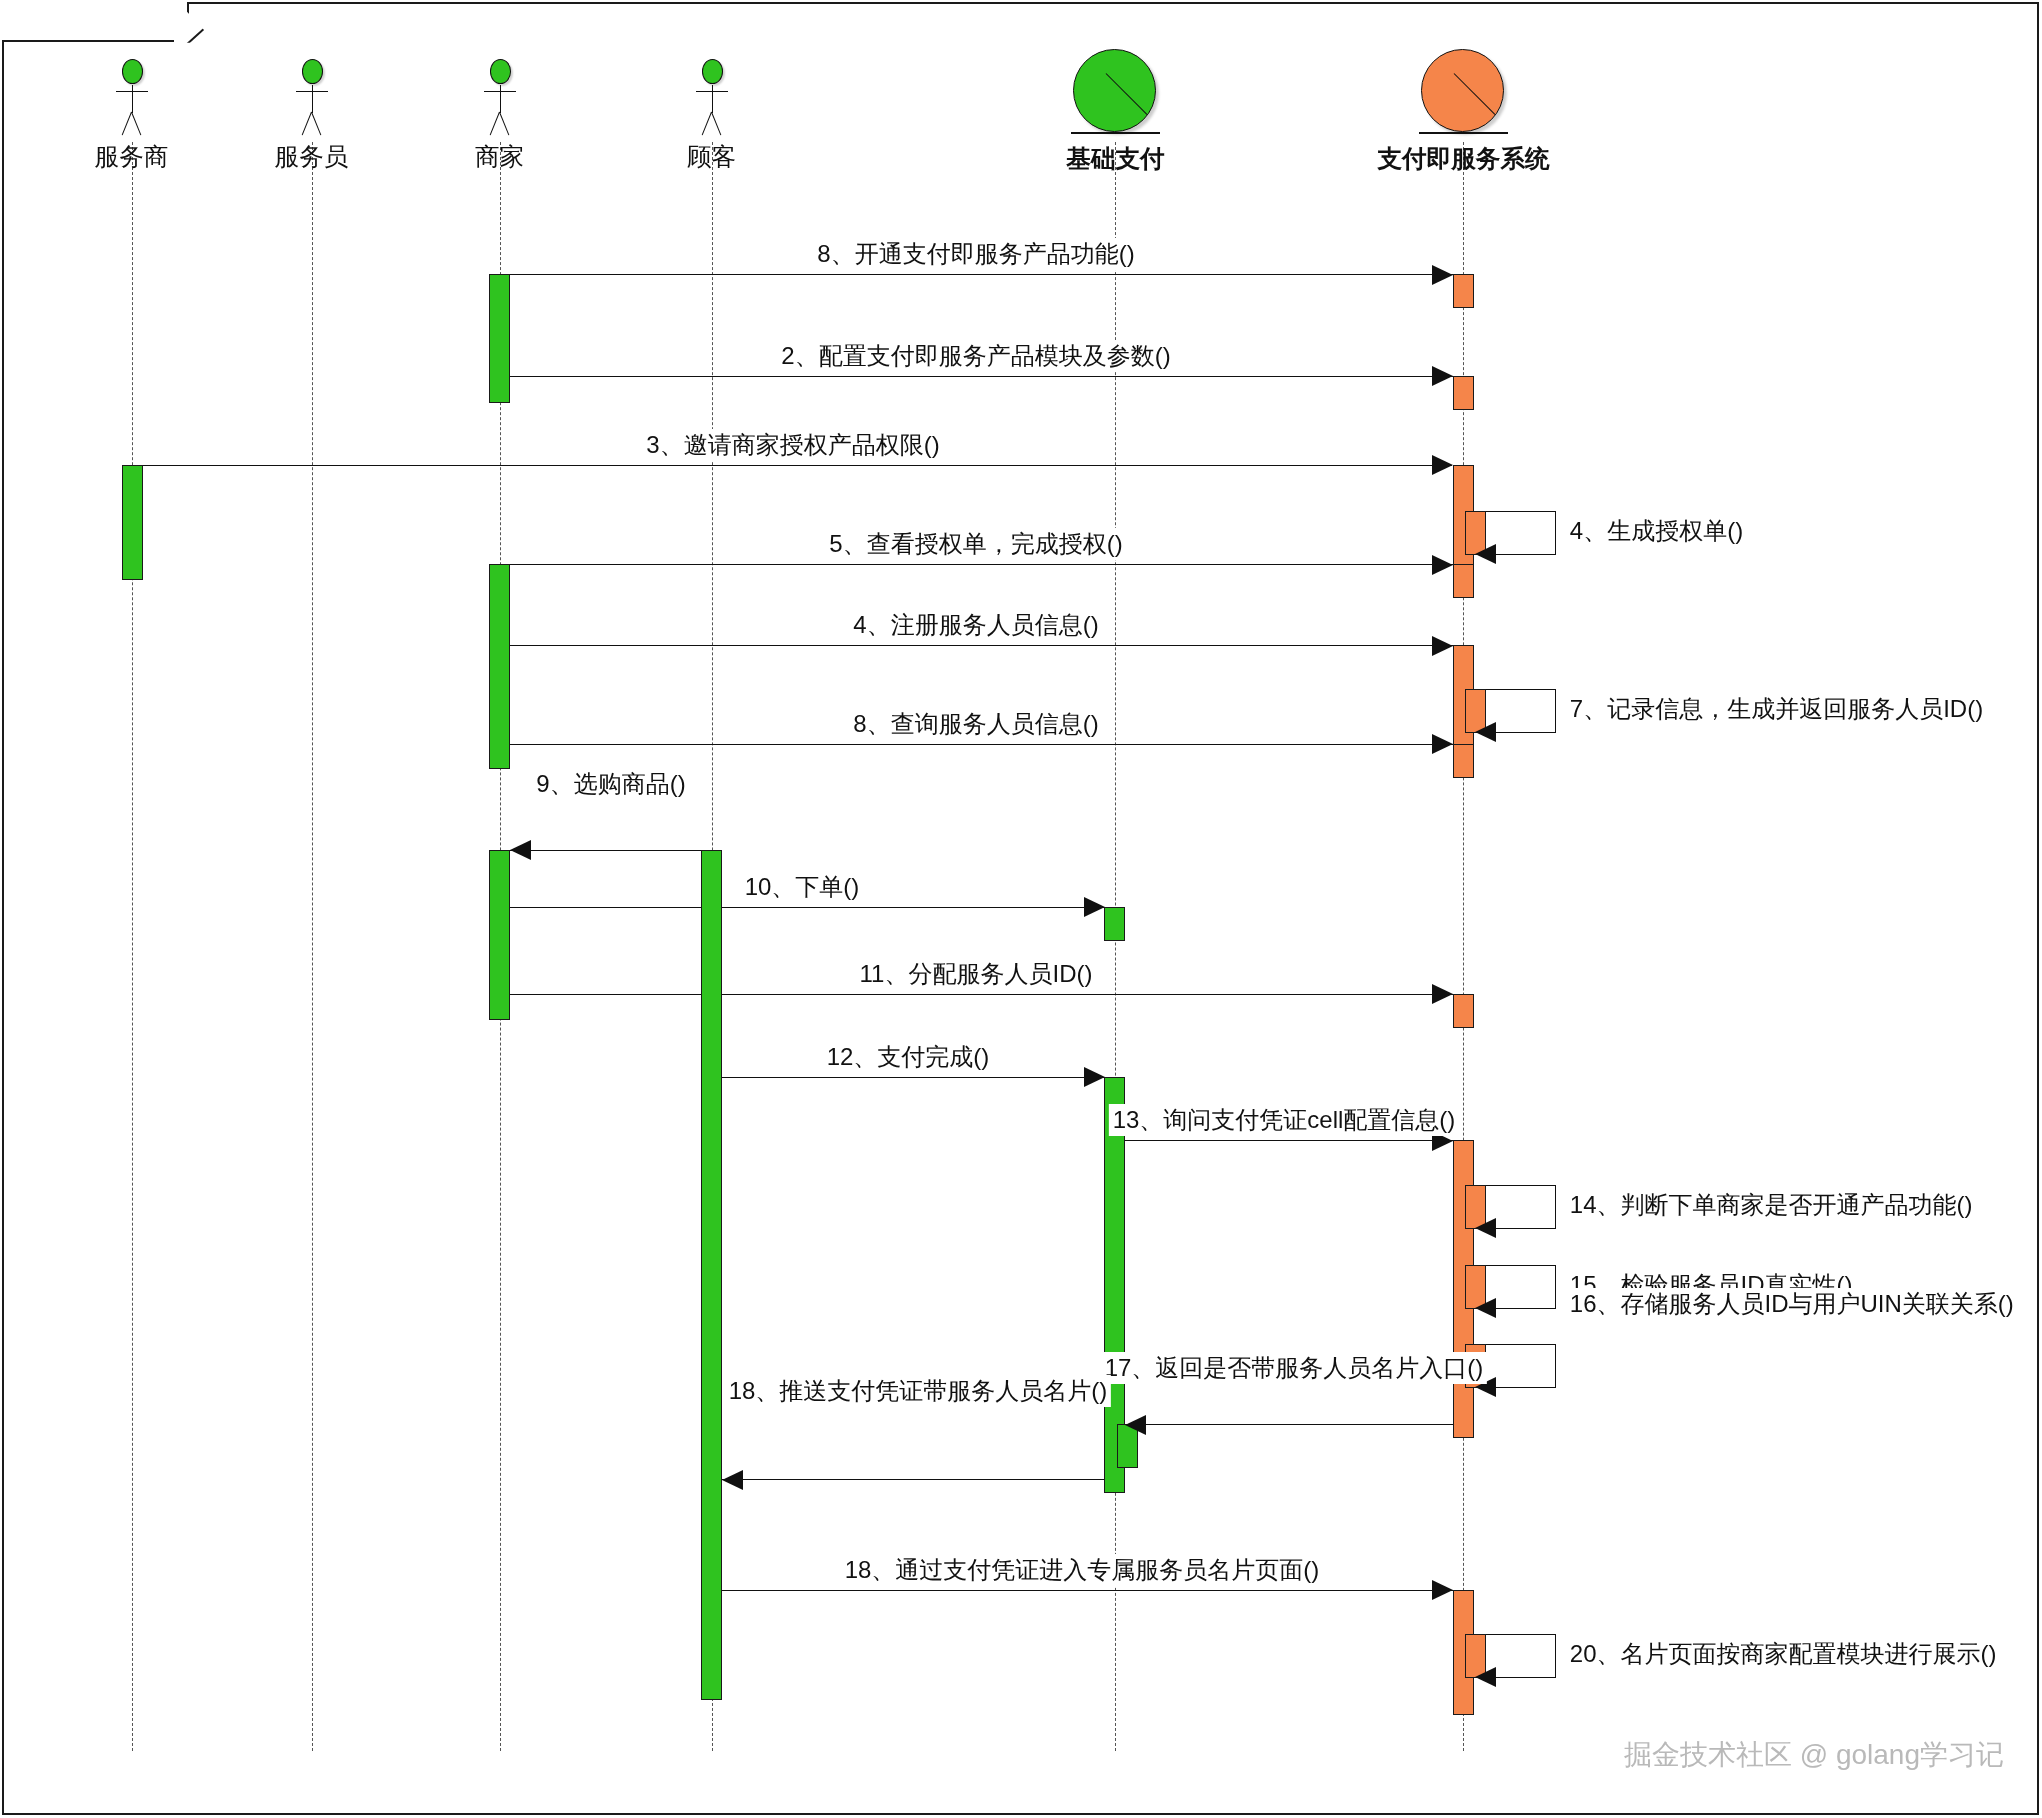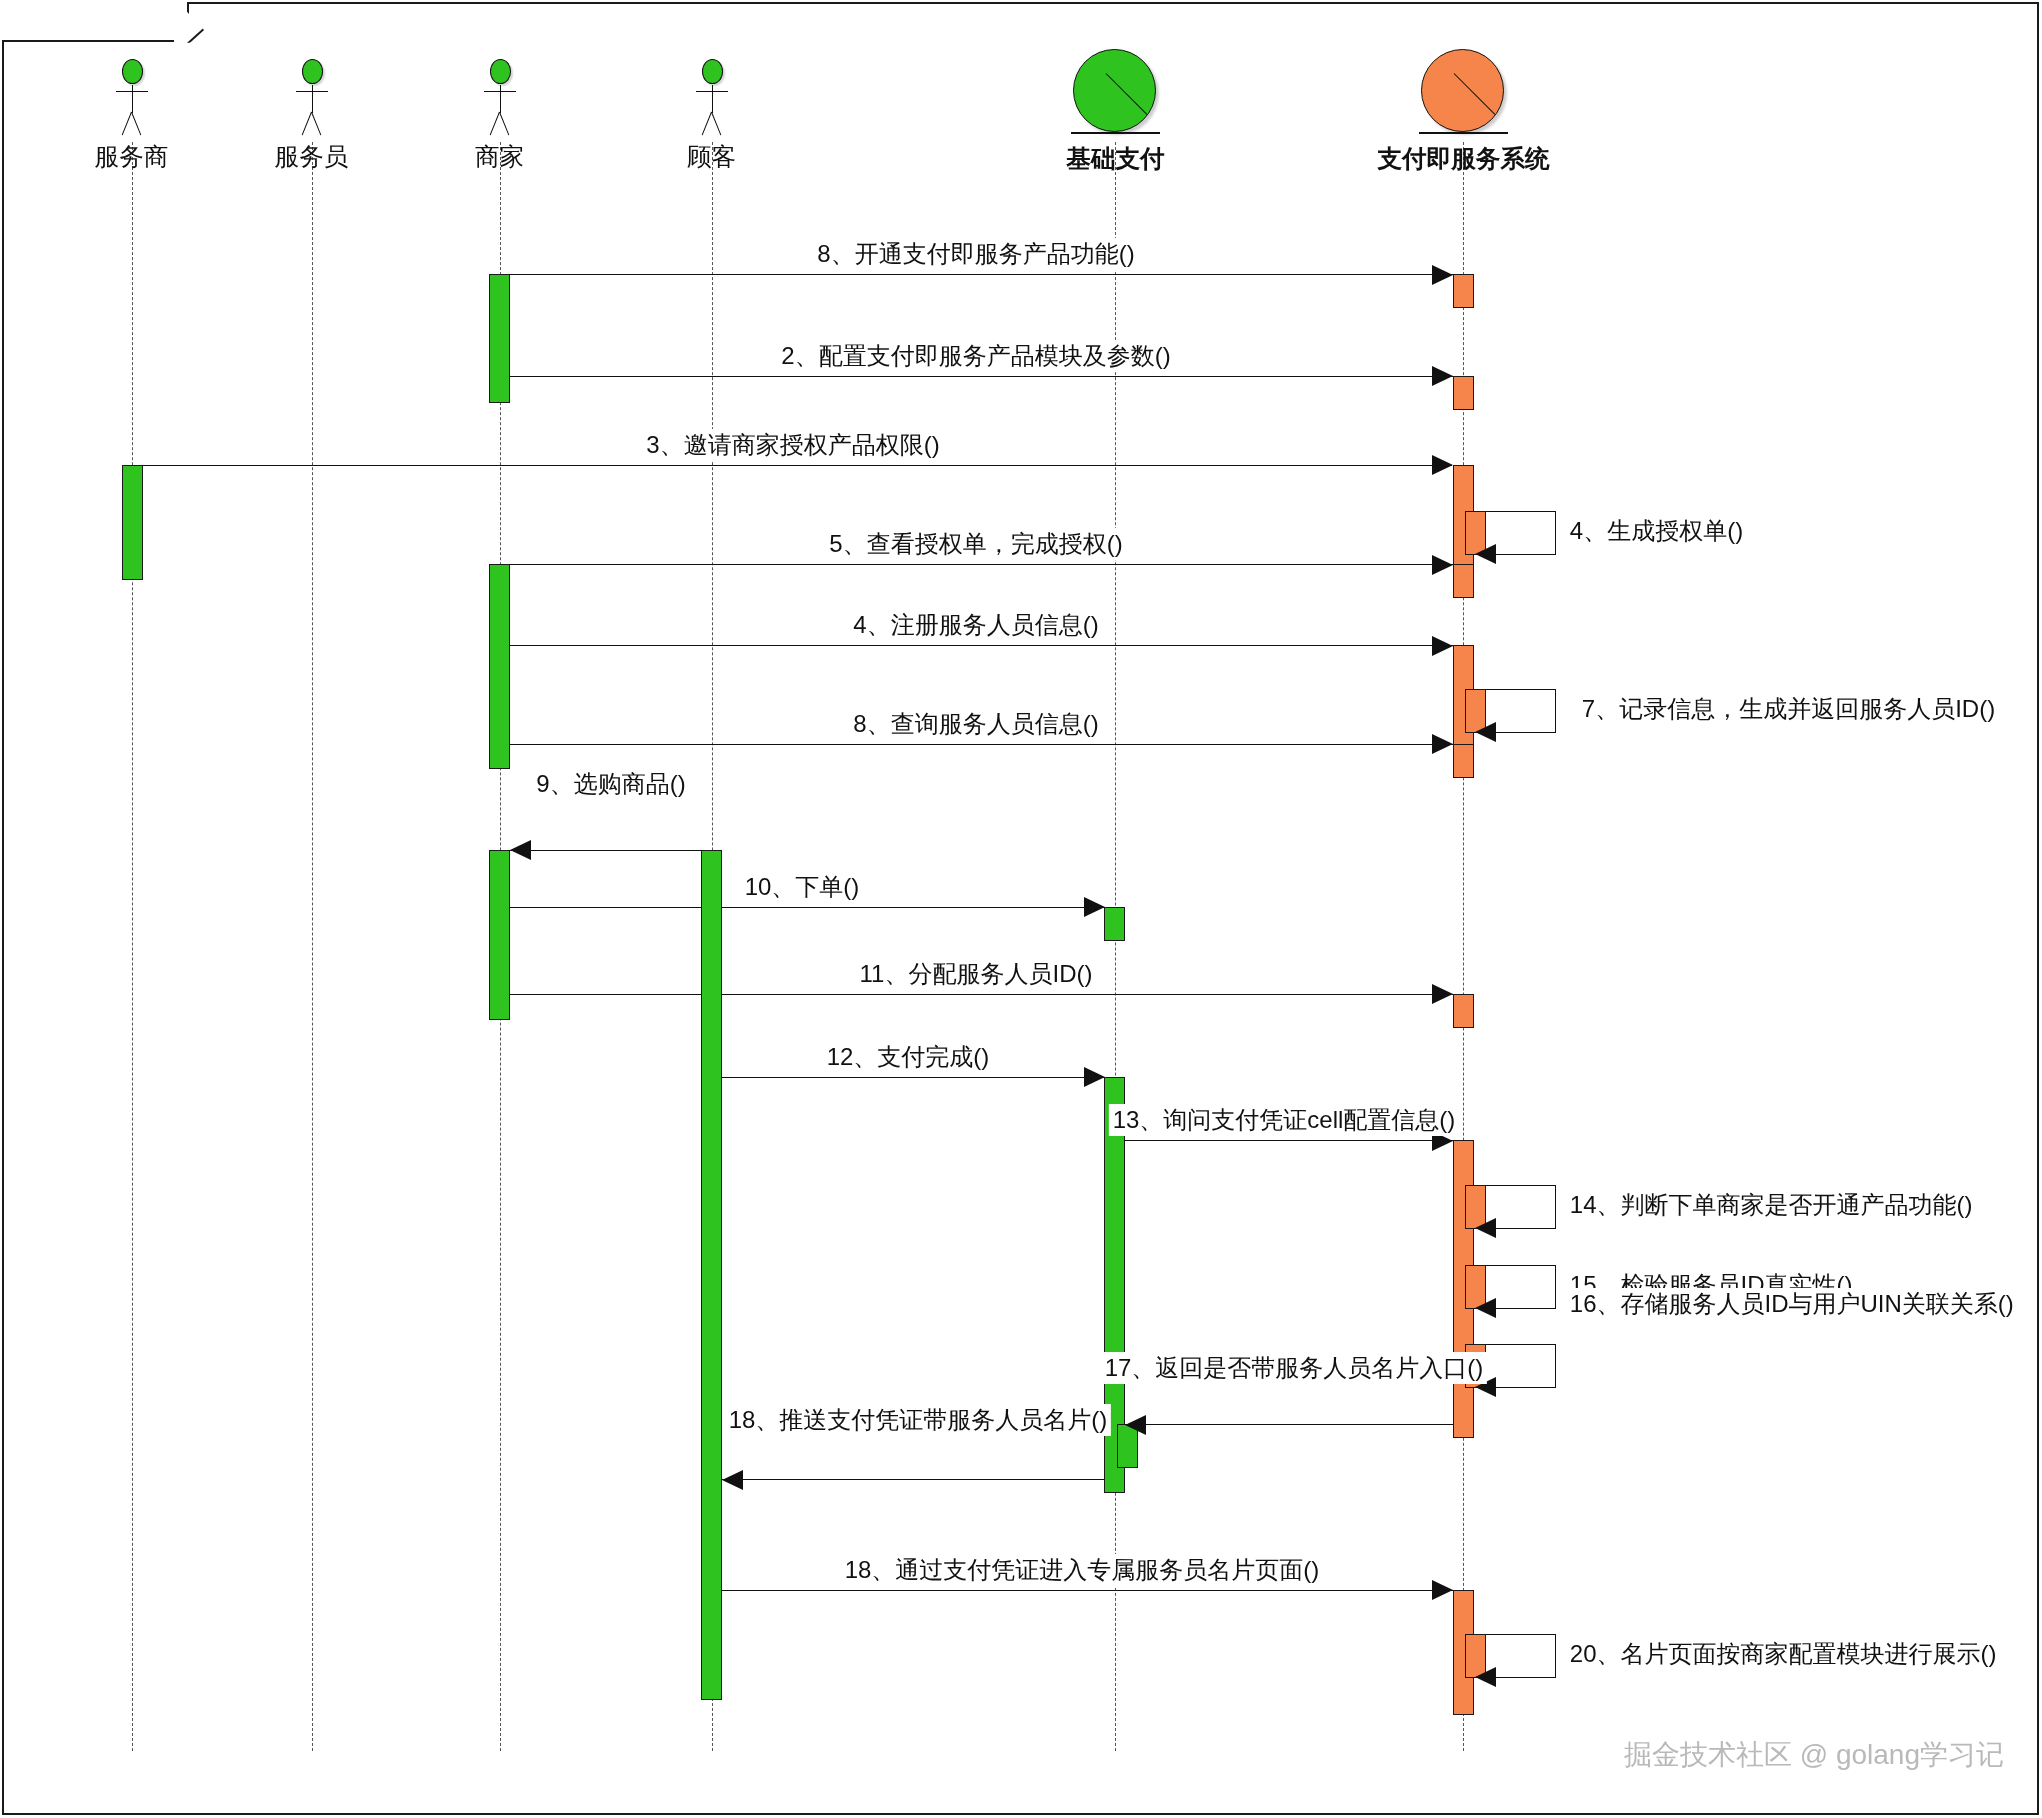--- a/index.html
+++ b/index.html
@@ -346,21 +346,21 @@
       <div class="arrow left" style="left: 1475px; top: 544px;"></div>
       <div class="msg-label" style="left: 1566px; top: 515px;">4、生成授权单()</div>
       <div class="msg" style="left: 500px; top: 564px; width: 953px;"></div>
       <div class="arrow right" style="top: 555px; left: 1432px;"></div>
       <div class="msg-label center" style="left: 976px; top: 528px;">5、查看授权单，完成授权()</div>
       <div class="msg" style="left: 500px; top: 645px; width: 953px;"></div>
       <div class="arrow right" style="top: 636px; left: 1432px;"></div>
       <div class="msg-label center" style="left: 976px; top: 609px;">4、注册服务人员信息()</div>
       <div class="selfcall" style="left: 1473px; top: 689px; width: 83px; height: 44px;"></div>
       <div class="arrow left" style="left: 1475px; top: 722px;"></div>
-      <div class="msg-label" style="left: 1566px; top: 693px; margin-left: 12px;">7、记录信息，生成并返回服务人员ID()</div>
+      <div class="msg-label" style="left: 1566px; top: 693px;">7、记录信息，生成并返回服务人员ID()</div>
       <div class="msg" style="left: 500px; top: 744px; width: 953px;"></div>
       <div class="arrow right" style="top: 734px; left: 1432px;"></div>
       <div class="msg-label center" style="left: 976px; top: 708px;">8、查询服务人员信息()</div>
       <div class="msg" style="left: 510px; top: 850px; width: 202px;"></div>
       <div class="arrow left" style="top: 840px; left: 510px;"></div>
       <div class="msg-label center" style="left: 611px; top: 768px;">9、选购商品()</div>
       <div class="msg" style="left: 500px; top: 907px; width: 605px;"></div>
       <div class="arrow right" style="top: 897px; left: 1084px;"></div>
       <div class="msg-label center" style="left: 802px; top: 871px;">10、下单()</div>
       <div class="msg" style="left: 500px; top: 994px; width: 953px;"></div>
@@ -379,21 +379,21 @@
       <div class="arrow left" style="left: 1475px; top: 1298px;"></div>
       <div class="msg-label" style="left: 1566px; top: 1269px;">15、检验服务员ID真实性()</div>
       <div class="selfcall" style="left: 1473px; top: 1344px; width: 83px; height: 44px;"></div>
       <div class="arrow left" style="left: 1475px; top: 1377px;"></div>
       <div class="msg-label" style="left: 1566px; top: 1288px;">16、存储服务人员ID与用户UIN关联关系()</div>
       <div class="msg" style="left: 1125px; top: 1424px; width: 338px;"></div>
       <div class="arrow left" style="top: 1415px; left: 1125px;"></div>
       <div class="msg-label center" style="left: 1294px; top: 1352px;">17、返回是否带服务人员名片入口()</div>
       <div class="msg" style="left: 722px; top: 1479px; width: 393px;"></div>
       <div class="arrow left" style="top: 1470px; left: 722px;"></div>
-      <div class="msg-label center" style="left: 918px; top: 1404px; text-align: center;">18、推送支付凭证带服务人员名片()</div>
+      <div class="msg-label center" style="left: 918px; top: 1375px; text-align: center;">18、推送支付凭证带服务人员名片()</div>
       <div class="msg" style="left: 712px; top: 1590px; width: 741px;"></div>
       <div class="arrow right" style="top: 1580px; left: 1432px;"></div>
       <div class="msg-label center" style="left: 1082px; top: 1554px;">18、通过支付凭证进入专属服务员名片页面()</div>
       <div class="selfcall" style="left: 1473px; top: 1634px; width: 83px; height: 44px;"></div>
       <div class="arrow left" style="left: 1475px; top: 1667px;"></div>
       <div class="msg-label" style="left: 1566px; top: 1638px;">20、名片页面按商家配置模块进行展示()</div>
     </div>
 
   <div class="watermark">掘金技术社区 @ golang学习记</div>
 </div>

